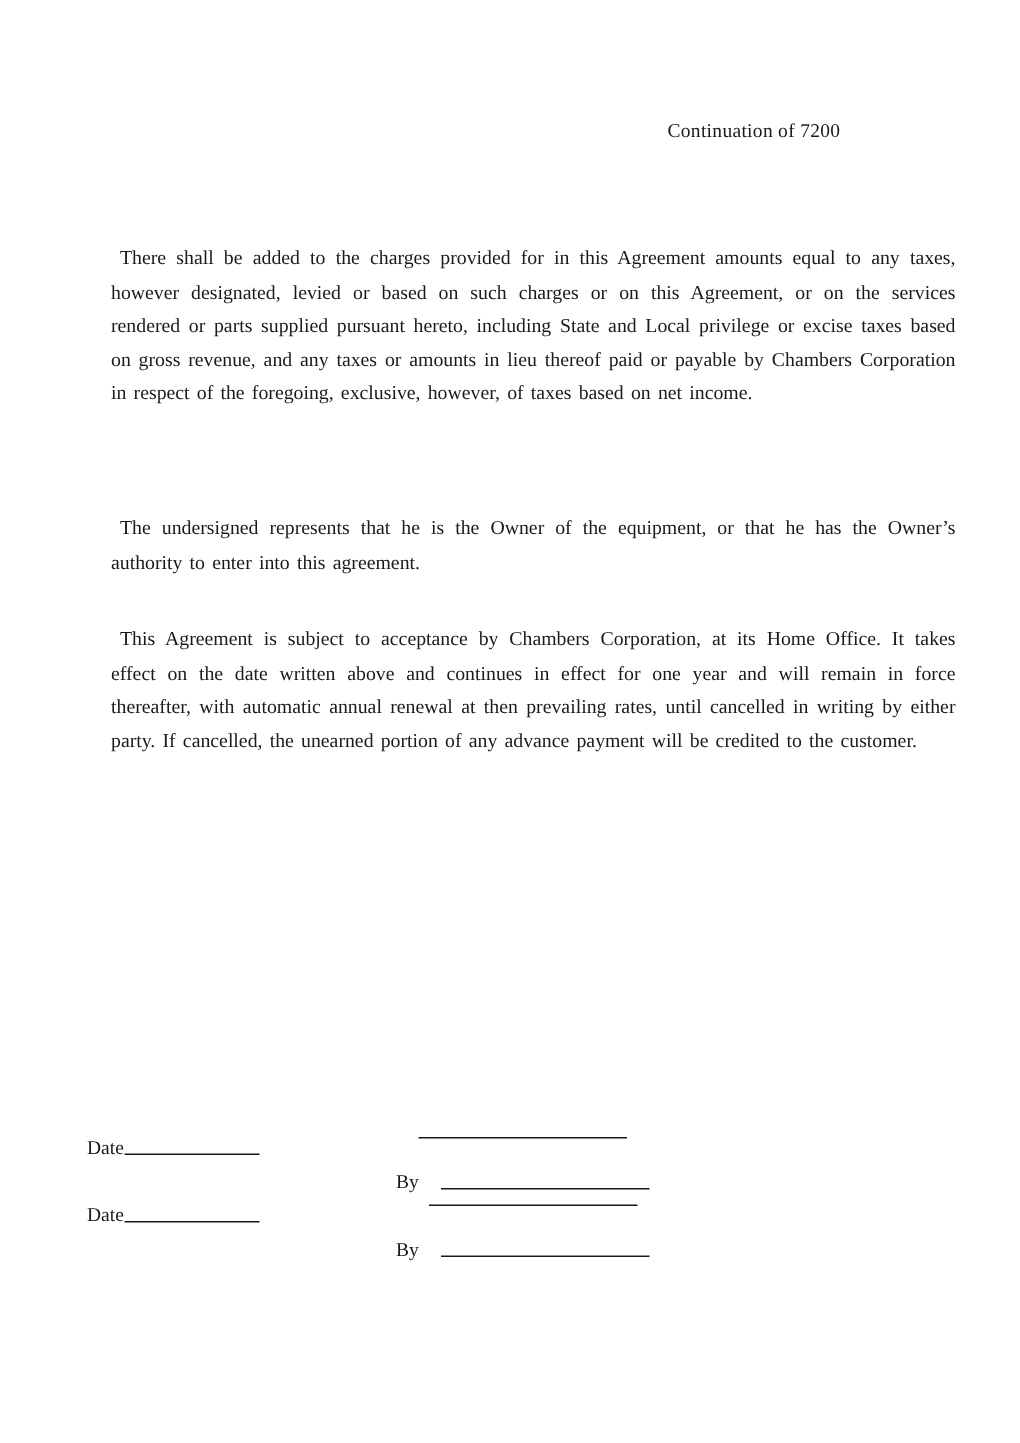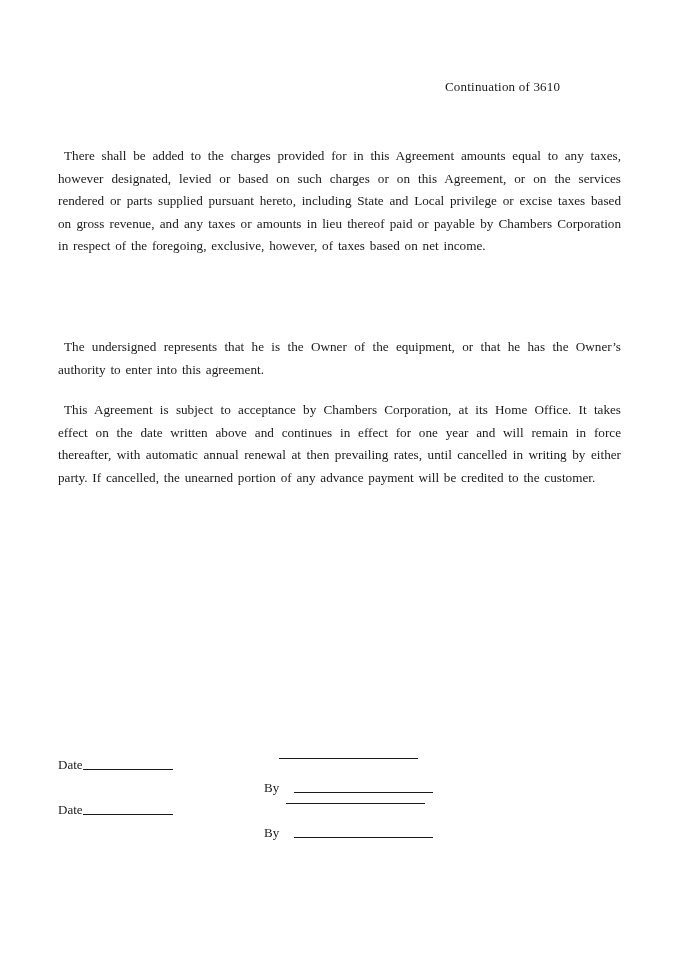--- a/index.html
+++ b/index.html
@@ -25,28 +25,28 @@
     }
     .para {
       position: absolute;
       left: 58px;
       width: 563px;
       font-size: 13.2px;
       line-height: 22.6px;
       text-align: justify;
       text-align-last: left;
       word-spacing: 1.5px;
-      margin: 0;
+      margin: 16px;
     }
     .para .indent {
       display: inline-block;
       width: 6px;
     }
     #p1 { top: 145px; }
-    #p2 { top: 336px; }
+    #p2 { top: 325px; }
     #p3 { top: 399px; }
 
     .sig-row {
       position: absolute;
       font-size: 13px;
       white-space: nowrap;
       display: flex;
       align-items: flex-end;
     }
     .sig-line {
@@ -73,21 +73,21 @@
     #sig2 .sig-line { width: 139px; margin-bottom: 3px; }
 
     #by2 { left: 264px; top: 825px; }
     #by2 .sig-line { width: 139px; margin-bottom: 3px; }
   </style>
 </head>
 <body>
 
 <div>
 
-  <div class="header-ref">Continuation of 3610</div>
+  <div class="header-ref">Continuation of 7200</div>
 
   <p class="para" id="p1"><span class="indent"></span><span>There shall be added to the charges provided for in this Agreement amounts equal to any taxes, however designated, levied or based on such charges or on this Agreement, or on the services rendered or parts supplied pursuant hereto, including State and Local privilege or excise taxes based on gross revenue, and any taxes or amounts in lieu thereof paid or payable by Chambers Corporation in respect of the foregoing, exclusive, however, of taxes based on net income.</span></p>
 
   <p class="para" id="p2"><span class="indent"></span><span>The undersigned represents that he is the Owner of the equipment, or that he has the Owner’s authority to enter into this agreement.</span></p>
 
   <p class="para" id="p3"><span class="indent"></span><span>This Agreement is subject to acceptance by Chambers Corporation, at its Home Office.  It takes effect on the date written above and continues in effect for one year and will remain in force thereafter, with automatic annual renewal at then prevailing rates, until cancelled in writing by either party.  If cancelled, the unearned portion of any advance payment will be credited to the customer.</span></p>
 
   <div>
     <div class="sig-row" id="date1">
       <span class="date-label">Date</span>

